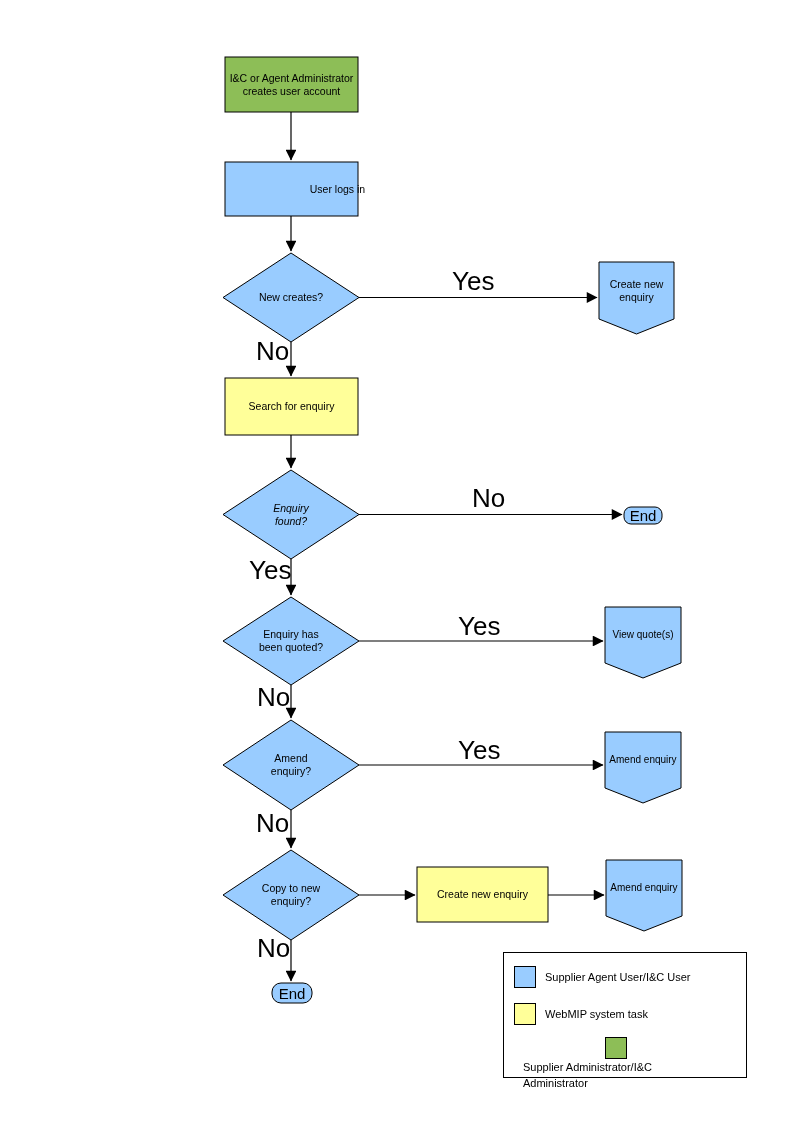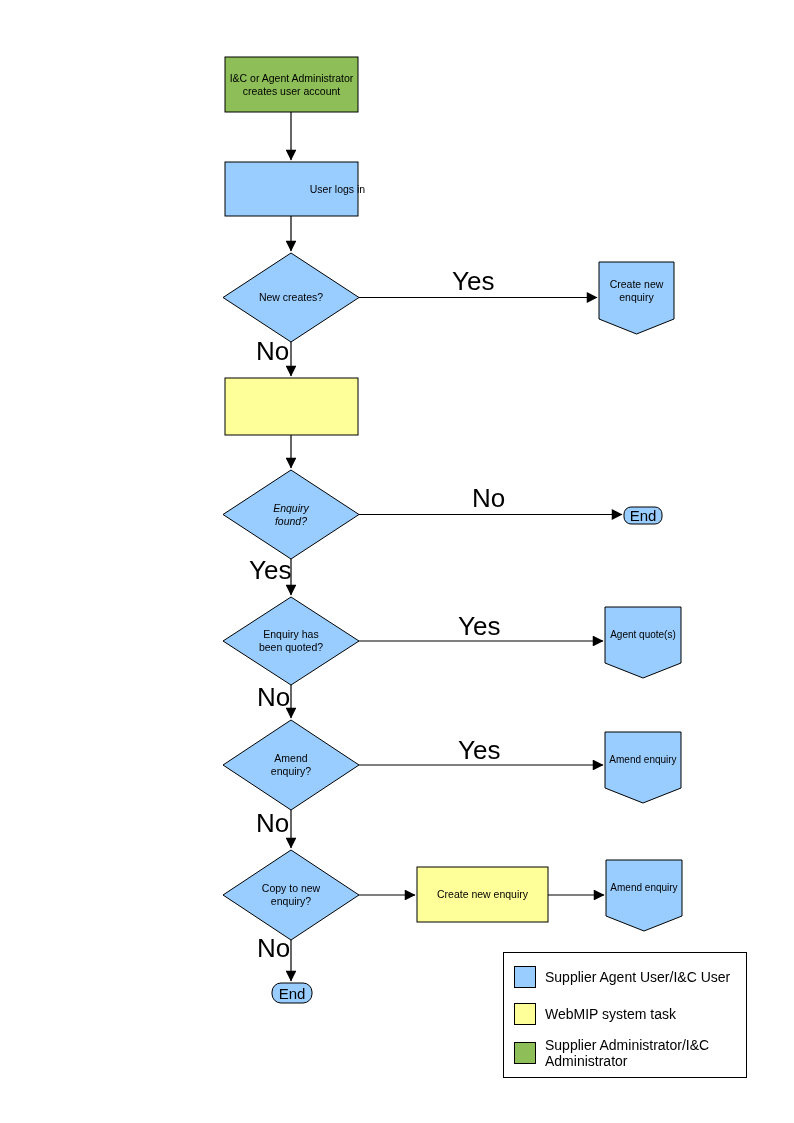--- a/index.html
+++ b/index.html
@@ -10,21 +10,21 @@
   svg.flow .edge{stroke:#000;stroke-width:1.2;fill:none;}
   .node-label{position:absolute;display:flex;align-items:center;justify-content:center;
               text-align:center;font-size:10.5px;line-height:13px;}
   .node-label.small{font-size:10px;line-height:12px;}
   .pill-label{font-size:15px;line-height:11px;}
   .edge-label{position:absolute;font-size:26px;line-height:28px;}
   .legend{position:absolute;left:503px;top:952px;width:244px;height:126px;
           border:1px solid #000;box-sizing:border-box;background:#fff;}
   .legend-row{position:absolute;left:10px;display:flex;align-items:center;}
   .legend-swatch{width:20px;height:20px;border:1px solid #000;flex:0 0 auto;}
-  .legend-text{margin-left:9px;font-size:14px;line-height:16px;width:195px;}
+  .legend-text{margin-left:9px;font-size:11px;line-height:16px;width:195px;}
 </style>
 </head>
 <body>
 
 <div class="page">
 
   <svg class="flow" width="794" height="1123" viewBox="0 0 794 1123">
     <defs>
       <marker id="arrow" viewBox="0 0 10 10" refX="9.5" refY="5" markerWidth="11" markerHeight="9" orient="auto-start-reverse">
         <path d="M0,0 L10,5 L0,10 z" fill="#000"></path>
@@ -60,24 +60,25 @@
     <polygon class="shape" points="291,850 359,895 291,940 223,895" style="fill: rgb(153, 204, 255);"></polygon>
     <rect class="shape" x="417" y="867" width="131" height="55" style="fill: rgb(255, 255, 153);"></rect>
     <polygon class="shape" points="606,860 682,860 682,916 644,931 606,916" style="fill: rgb(153, 204, 255);"></polygon>
     <rect class="shape" x="272" y="983" width="40" height="20" rx="9" style="fill: rgb(153, 204, 255);"></rect>
   </svg>
 
   <div class="node-label" style="left:225px;top:57px;width:133px;height:55px;">I&amp;C or Agent Administrator creates user account</div>
   <div class="node-label" style="left:225px;top:162px;width:133px;height:54px;padding-left:46px;">User logs in</div>
   <div class="node-label" style="left:226px;top:253px;width:130px;height:89px;">New creates?</div>
   <div class="node-label" style="left:605px;top:262px;width:63px;height:57px;">Create new enquiry</div>
+  <div class="node-label" style="left:225px;top:378px;width:133px;height:57px;">Search for enquiry</div>
   <div class="node-label" style="left:261px;top:470px;width:60px;height:89px;font-style:italic;">Enquiry found?</div>
   <div class="node-label pill-label" style="left:624px;top:507px;width:38px;height:17px;">End</div>
   <div class="node-label" style="left:251px;top:597px;width:80px;height:88px;">Enquiry has been quoted?</div>
-  <div class="node-label small" style="left:605px;top:607px;width:76px;height:56px;">Agent quote(s)</div>
+  <div class="node-label small" style="left:605px;top:607px;width:76px;height:56px;">View quote(s)</div>
   <div class="node-label" style="left:261px;top:720px;width:60px;height:90px;">Amend enquiry?</div>
   <div class="node-label small" style="left:605px;top:732px;width:76px;height:56px;">Amend enquiry</div>
   <div class="node-label" style="left:251px;top:850px;width:80px;height:90px;">Copy to new enquiry?</div>
   <div class="node-label" style="left:417px;top:867px;width:131px;height:55px;">Create new enquiry</div>
   <div class="node-label small" style="left:606px;top:860px;width:76px;height:56px;">Amend enquiry</div>
   <div class="node-label pill-label" style="left:272px;top:983px;width:40px;height:20px;">End</div>
 
   <div class="edge-label" style="left:452px;top:267px;">Yes</div>
   <div class="edge-label" style="left:256px;top:337px;">No</div>
   <div class="edge-label" style="left:472px;top:484px;">No</div>
@@ -90,19 +91,19 @@
 
   <div class="legend">
     <div class="legend-row" style="top:13px;">
       <div class="legend-swatch" style="background-color: rgb(153, 204, 255);"></div>
       <div class="legend-text">Supplier Agent User/I&amp;C User</div>
     </div>
     <div class="legend-row" style="top:50px;">
       <div class="legend-swatch" style="background-color: rgb(255, 255, 153);"></div>
       <div class="legend-text">WebMIP system task</div>
     </div>
-    <div class="legend-row" style="top:84px;">
+    <div class="legend-row" style="top:84px;flex-direction:column;">
       <div class="legend-swatch" style="background-color: rgb(141, 190, 87);"></div>
       <div class="legend-text">Supplier Administrator/I&amp;C Administrator</div>
     </div>
   </div>
 
 </div>
 
 </body></html>

